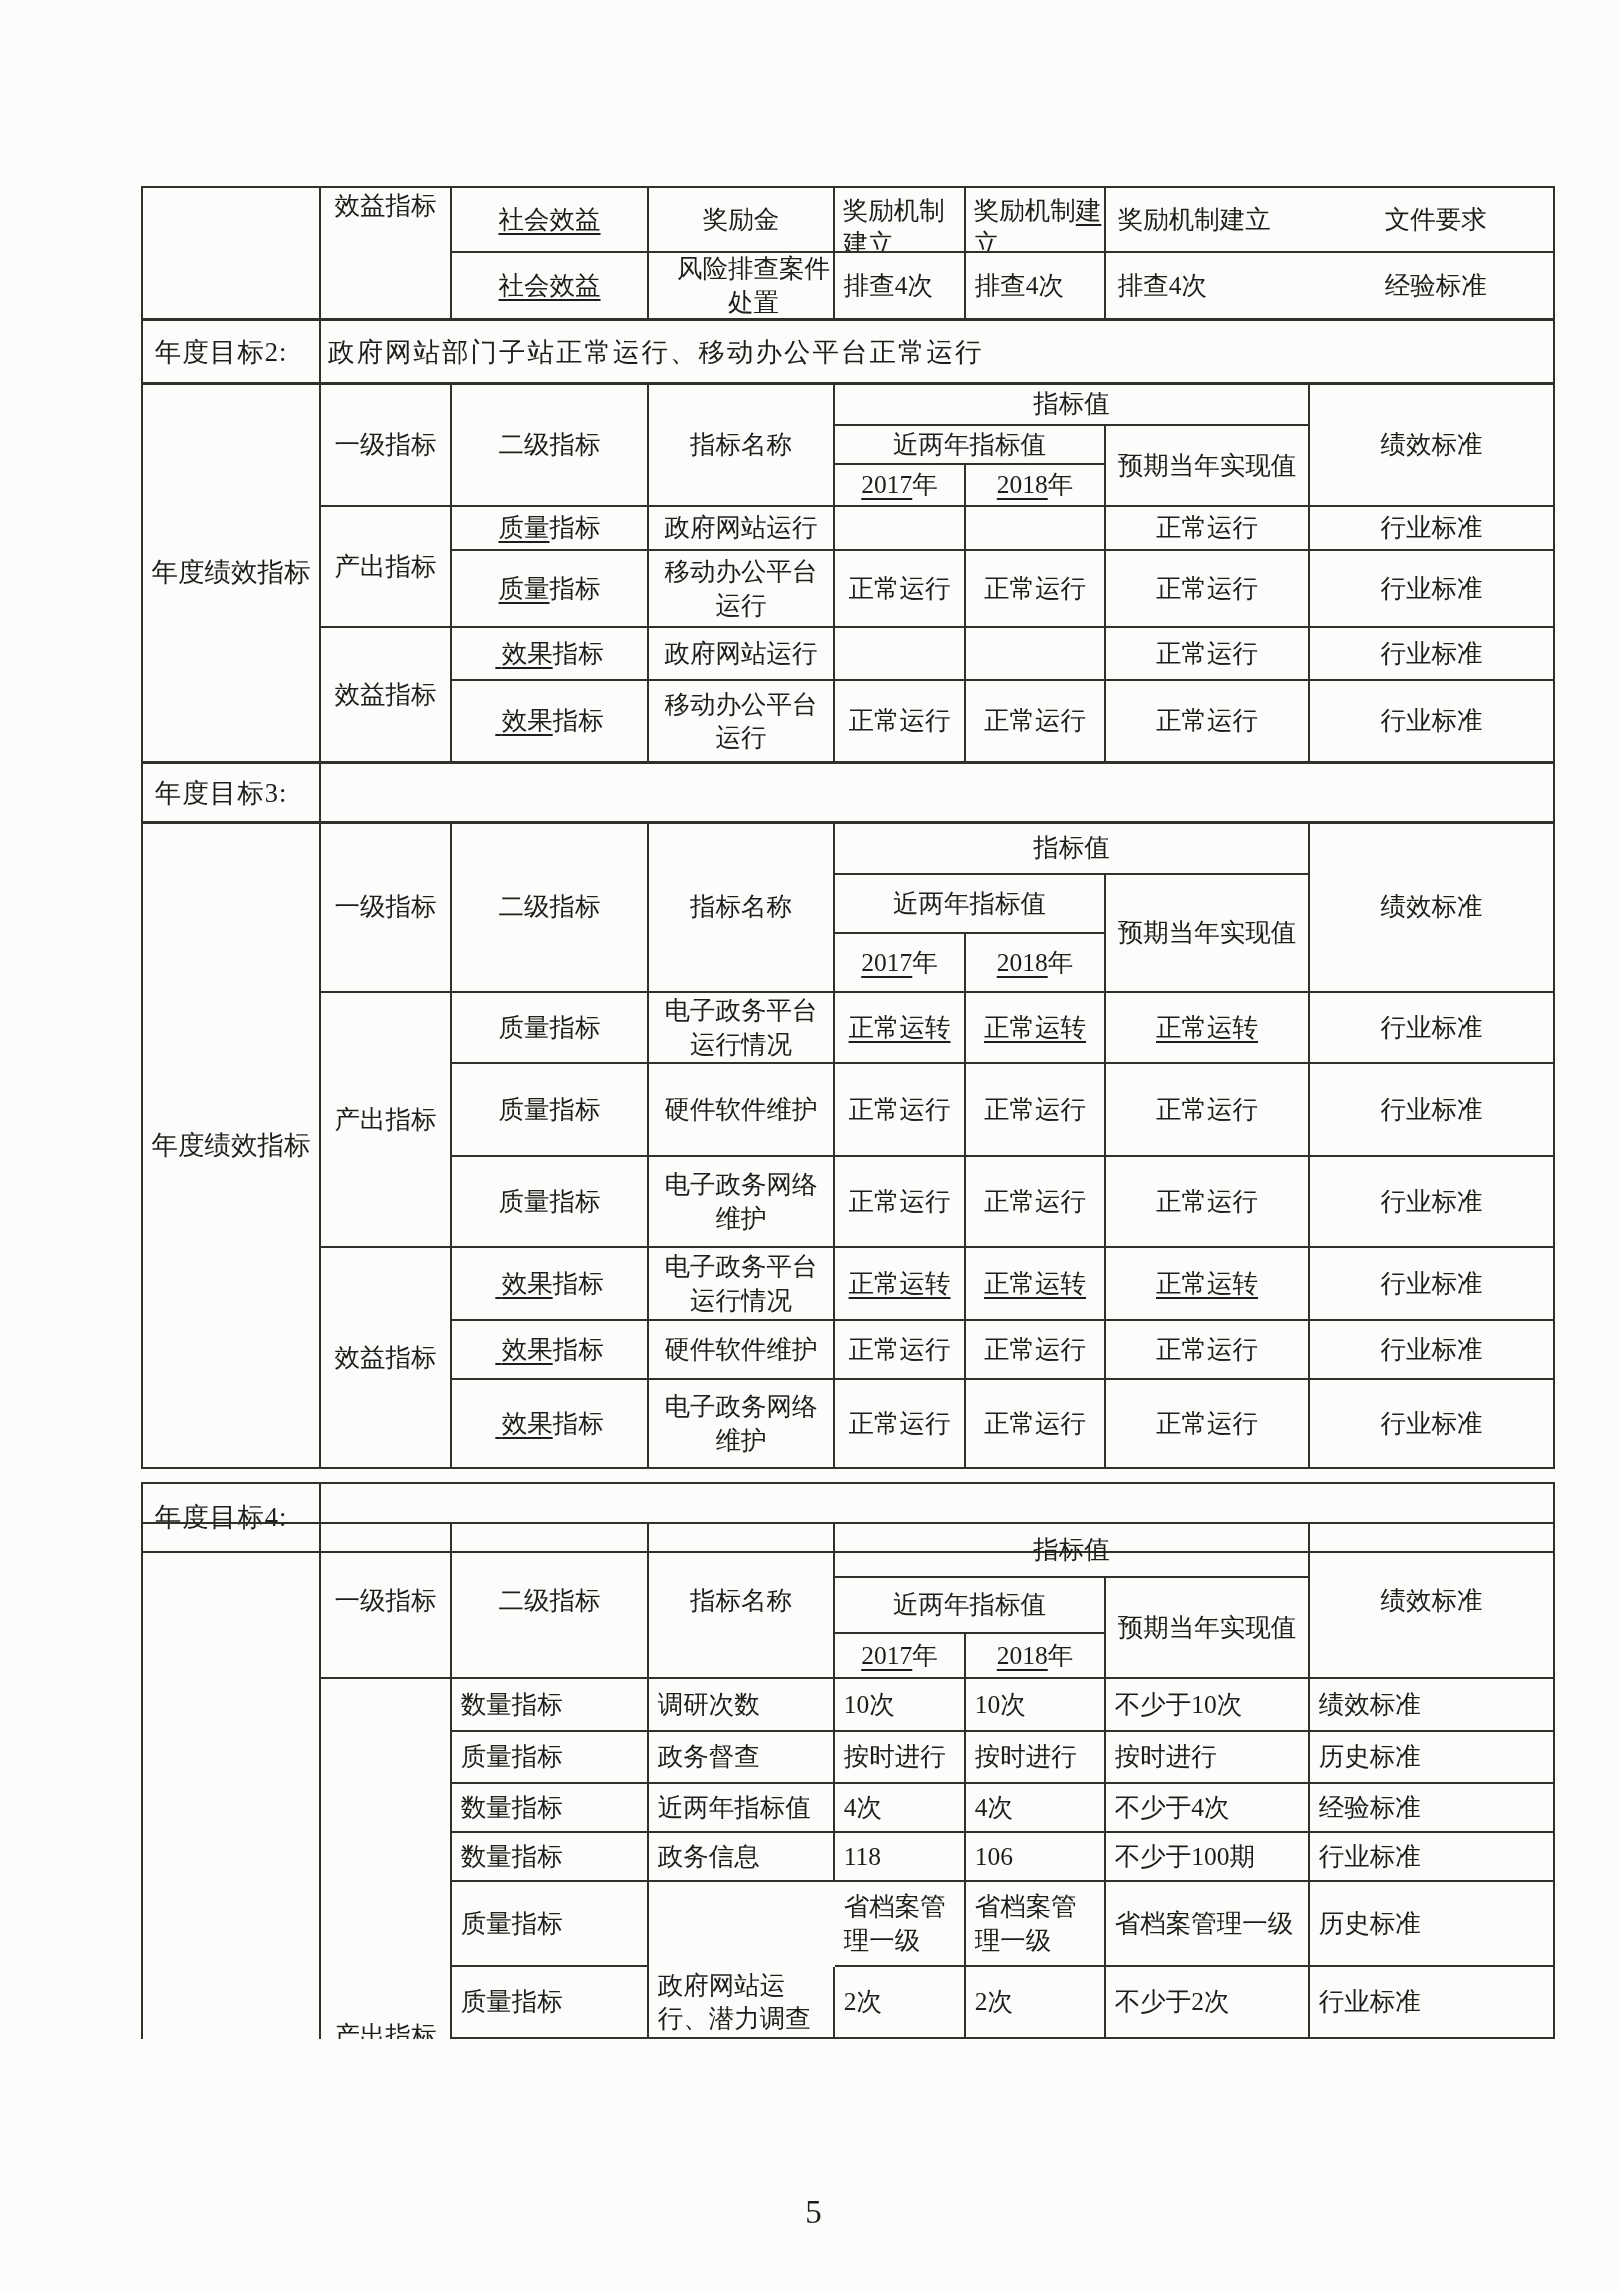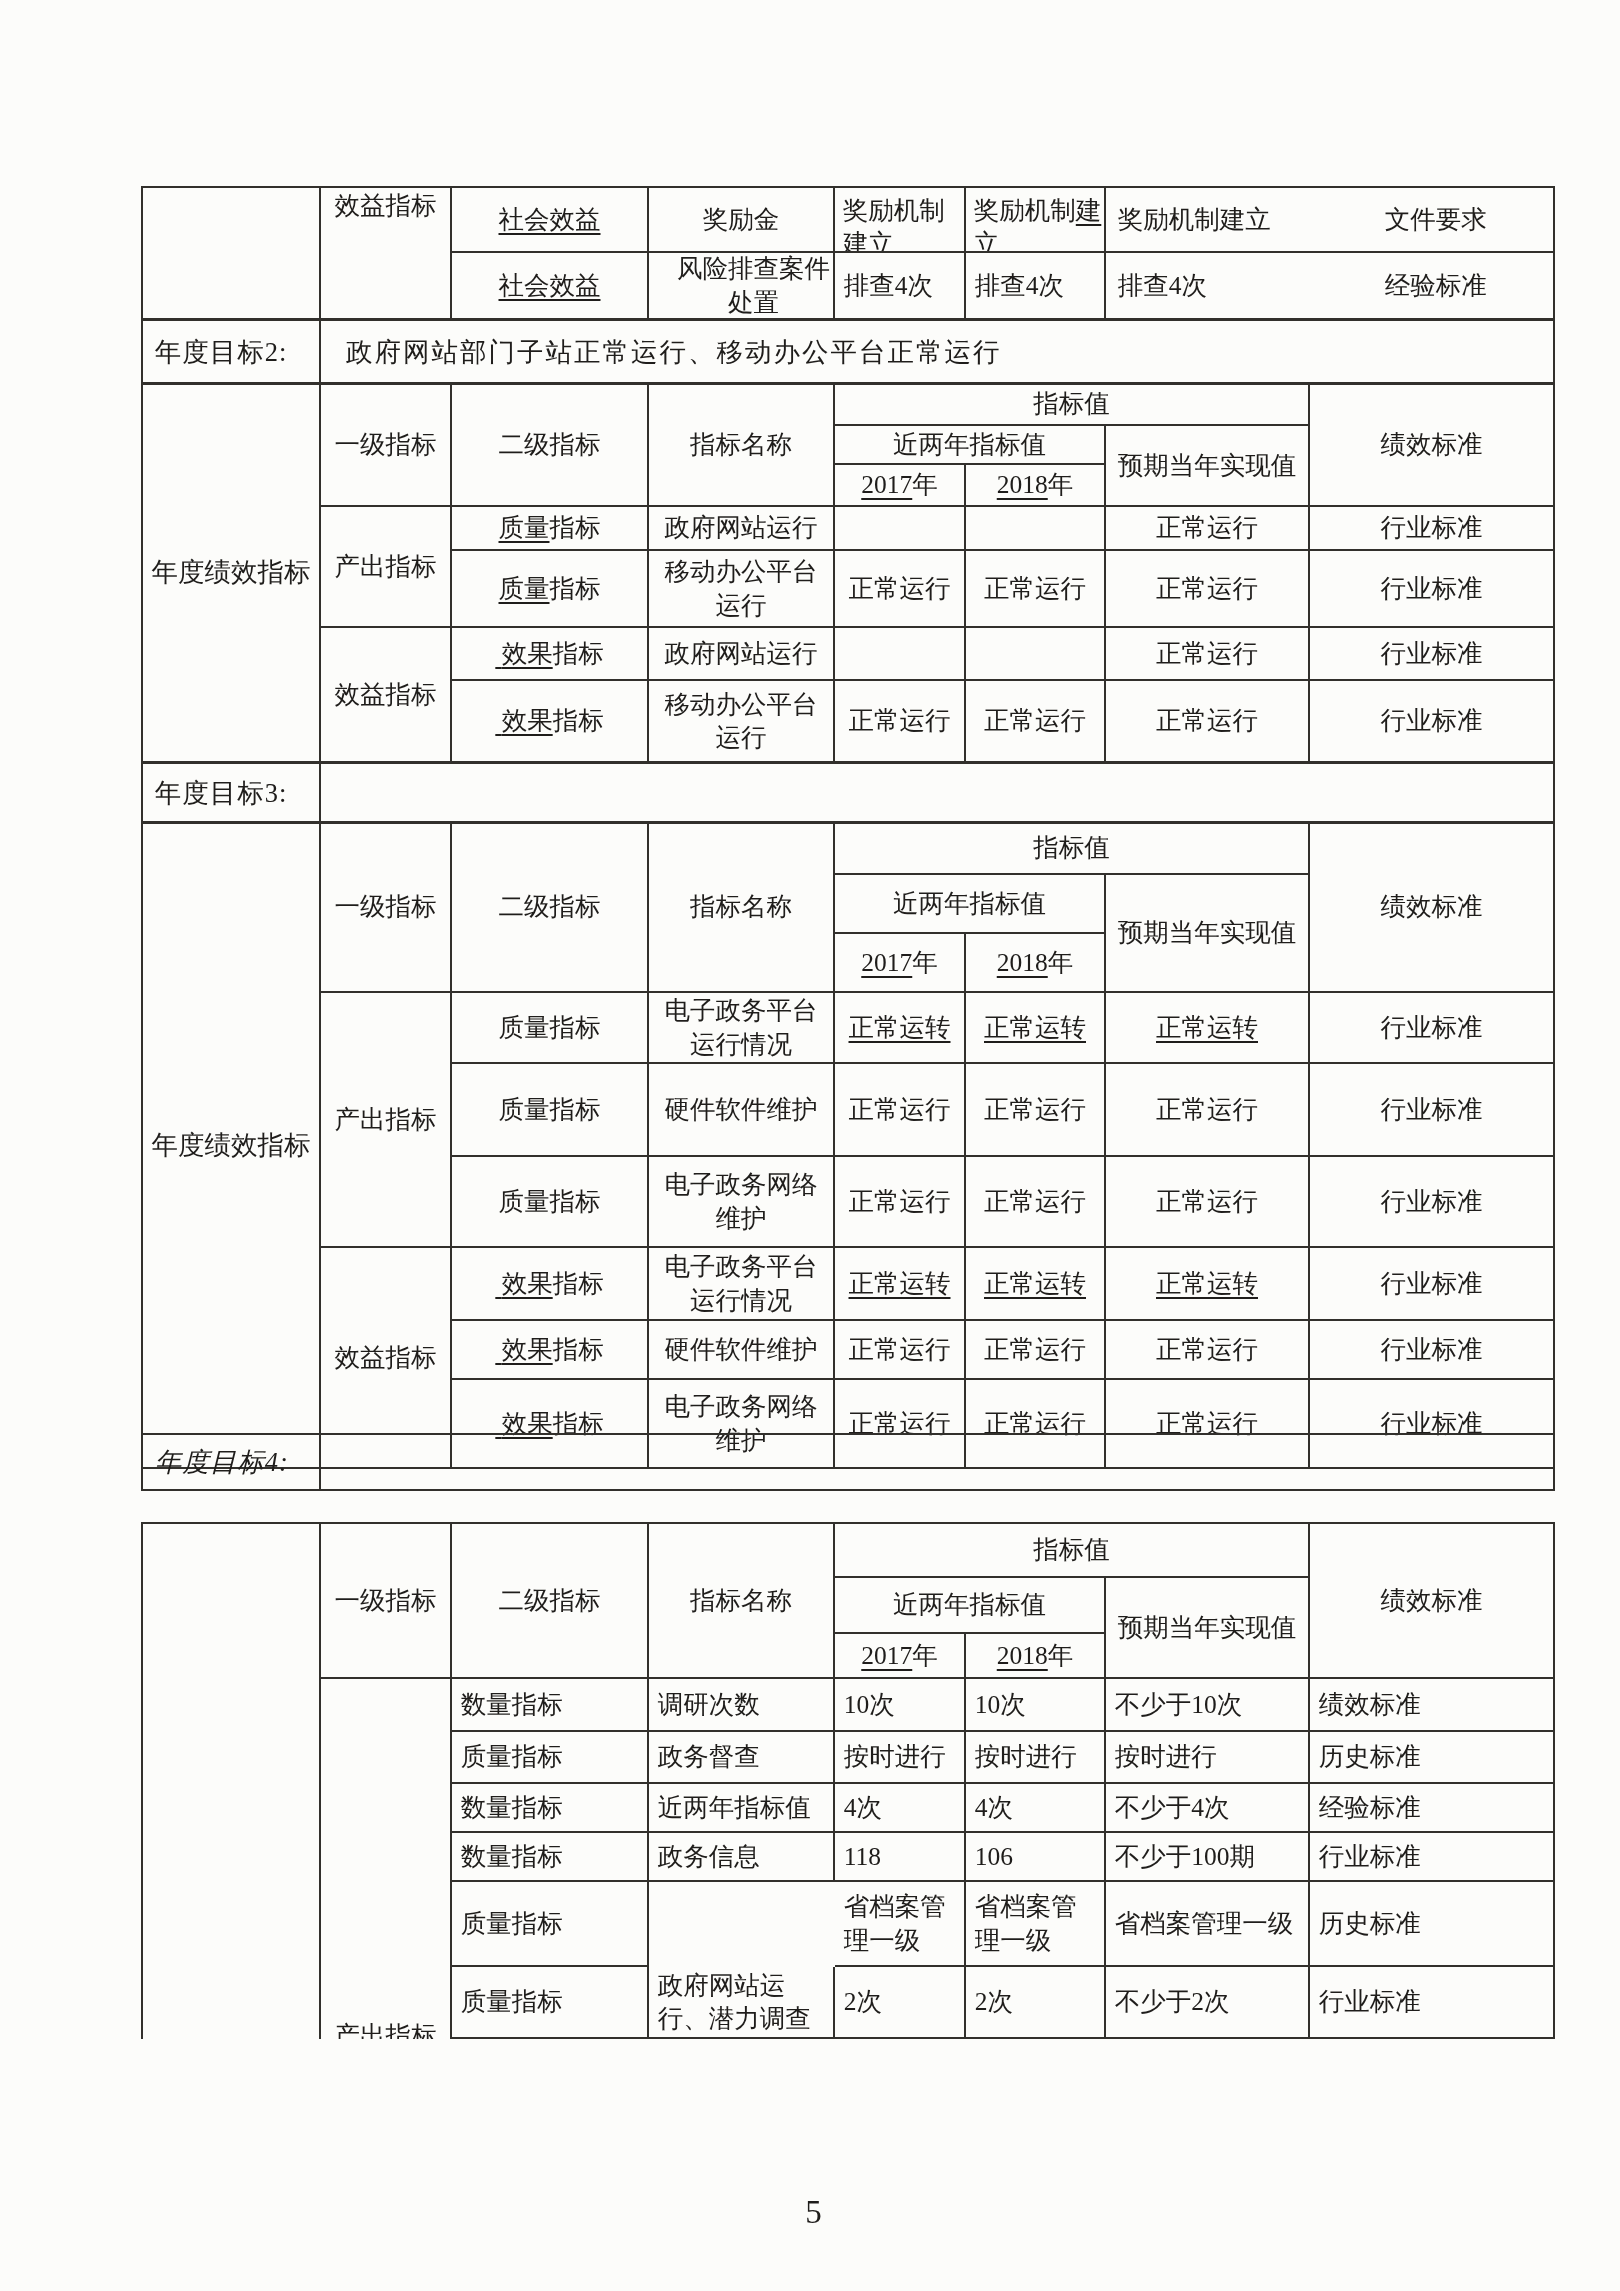--- a/index.html
+++ b/index.html
@@ -10,21 +10,21 @@
        border:2px solid #32302c;background:transparent;}
   .tbl.nobot{border-bottom:none;}
   .c{border-right:2px solid #32302c;border-bottom:2px solid #32302c;
      display:flex;align-items:center;justify-content:center;text-align:center;
      font-size:25.5px;line-height:1.3;padding:2px 2.9px;box-sizing:border-box;overflow:hidden;}
   .nr{border-right:none;}
   .nb{border-bottom:none;}
   .left{justify-content:flex-start;text-align:left;padding-left:8.8px;}
   .u{text-decoration:underline;text-underline-offset:4.9px;text-decoration-thickness:2px;white-space:pre-wrap;}
   .blab{font-size:26.5px;justify-content:flex-start;padding-left:11.8px;letter-spacing:1px;}
-  .btxt{font-size:26.5px;justify-content:flex-start;padding-left:25px;letter-spacing:2px;}
+  .btxt{font-size:26.5px;justify-content:flex-start;padding-left:7px;letter-spacing:2px;}
   .topgrp{align-items:flex-start;padding-top:1px;}
   .wrapcell{display:block;padding:5.9px 2px 0 7.8px;text-align:left;}
   .mg{display:flex;align-items:center;justify-content:flex-start;padding-left:11.8px;}
   .mg .w1{display:inline-block;width:267px;flex:0 0 267px;text-align:left;}
   .clip{align-items:flex-end;justify-content:center;overflow:hidden;}
   .clip span{display:block;margin-bottom:-14.7px;}
   .pagenum{position:absolute;left:784px;top:2194px;width:59px;text-align:center;font-size:33px;}
 </style>
 </head>
 <body>
@@ -270,21 +270,21 @@
       </div>
     <div class="c nb" style="grid-area:9/6/10/7;">
         <span>正常运行</span>
       </div>
     <div class="c nb" style="grid-area:9/7/10/8;">
         <span>正常运行</span>
       </div>
     <div class="c nb nr" style="grid-area:9/8/10/9;">行业标准</div>
   </div>
 
-  <div class="tbl" style="top:1433px;height:58px;grid-template-columns:178px auto;grid-template-rows:auto;font-style:italic;">
+  <div class="tbl" style="top:1482px;height:71px;grid-template-columns:178px auto;grid-template-rows:auto;">
     <div class="c nb blab">年度目标4:</div>
   </div>
 
   <div class="tbl nobot" style="top:1522px;height:517px;grid-template-rows:54px 56px 45px 53px 52px 49px 49px 85px auto;">
     <div class="c nb" style="grid-area:1/1/10/2;"></div>
     <div class="c" style="grid-area:1/2/4/3;">一级指标</div>
     <div class="c nb clip" style="grid-area:4/2/10/3;">
         <span>产出指标</span>
       </div>
     <div class="c" style="grid-area:1/3/4/4;">二级指标</div>

